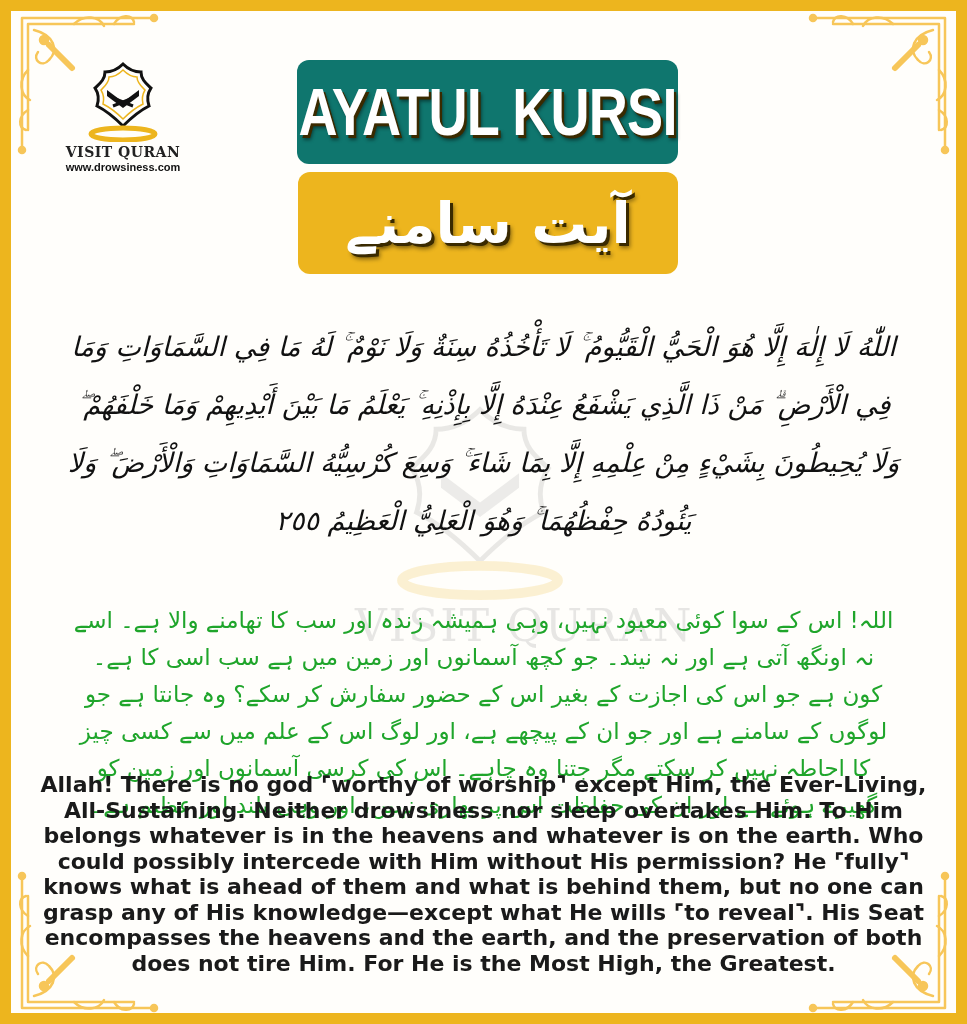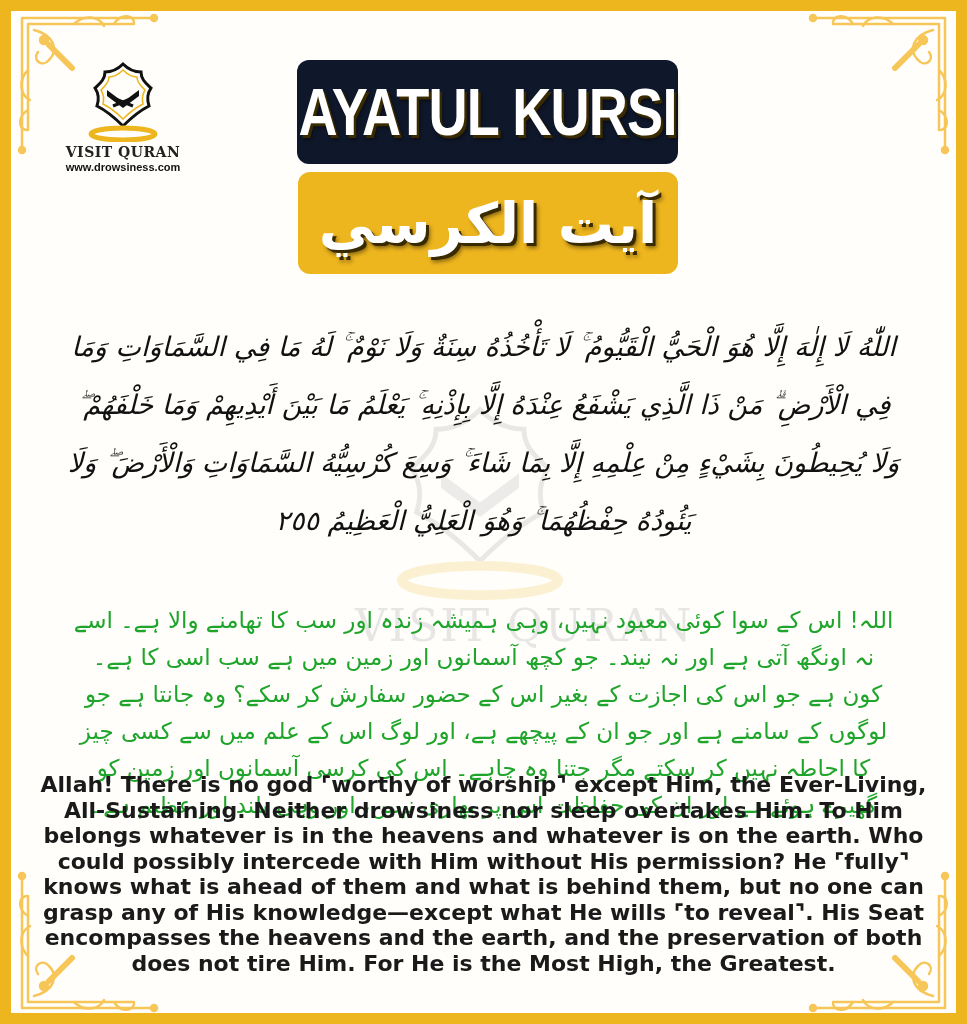--- a/index.html
+++ b/index.html
@@ -10,21 +10,21 @@
   .c-tl { left:14px; top:10px; }
   .c-tr { right:14px; top:10px; transform:scaleX(-1); }
   .c-bl { left:14px; bottom:8px; transform:scaleY(-1); }
   .c-br { right:14px; bottom:8px; transform:scale(-1,-1); }
 
   .logo { position:absolute; left:58px; top:60px; width:130px; text-align:center; }
   .logo svg { width:80px; height:82px; display:block; margin:0 auto; }
   .logo .brand { font-family:"DejaVu Serif", serif; font-weight:bold; font-size:14px; color:#222; letter-spacing:0.5px; margin-top:2px; }
   .logo .url { font-family:"Liberation Sans", sans-serif; font-weight:bold; font-size:11px; color:#111; margin-top:1px; }
 
-  .title-box { position:absolute; left:297px; top:60px; width:381px; height:104px; background:#0f172a; border-radius:12px; display:flex; align-items:center; justify-content:center; }
+  .title-box { position:absolute; left:297px; top:60px; width:381px; height:104px; background:#0f766e; border-radius:12px; display:flex; align-items:center; justify-content:center; }
   .title-box .t { font-family:"Liberation Sans", sans-serif; font-weight:bold; font-size:66px; color:#fff; letter-spacing:-1px; transform:scaleX(0.82); text-shadow:3px 3px 0 #3a2a00, 4px 5px 4px rgba(0,0,0,0.45); white-space:nowrap; }
   .arabic-box { position:absolute; left:298px; top:172px; width:380px; height:102px; background:#EDB51E; border-radius:12px; display:flex; align-items:center; justify-content:center; }
   .arabic-box .t { font-family:"DejaVu Sans", sans-serif; font-weight:bold; font-size:56px; color:#fff; text-shadow:3px 3px 0 #3a2a00, 4px 5px 4px rgba(0,0,0,0.45); direction:rtl; }
 
   .watermark { position:absolute; left:380px; top:400px; width:200px; height:200px; opacity:0.18; }
   .watermark svg { width:100%; height:100%; }
   .wm-text { position:absolute; left:355px; top:600px; font-family:"DejaVu Serif", serif; font-size:44px; color:#bbb; opacity:0.35; letter-spacing:2px; }
 
   .verse { position:absolute; left:60px; top:318px; width:847px; direction:rtl; text-align:center; font-family:"DejaVu Sans", sans-serif; font-size:27px; line-height:58px; color:#111;font-style:italic; }
   .urdu { position:absolute; left:70px; top:602px; width:827px; direction:rtl; text-align:center; font-family:"DejaVu Sans", sans-serif; font-size:23px; line-height:37px; color:#1FA52B; }
@@ -93,21 +93,21 @@
     <ellipse cx="40" cy="74" rx="32" ry="6" fill="none" stroke="#EDB51E" stroke-width="5"></ellipse>
   </svg>
   <div class="brand">VISIT QURAN</div>
   <div class="url">www.drowsiness.com</div>
 </div>
 
 <div class="title-box">
   <span class="t">AYATUL KURSI</span>
 </div>
 <div class="arabic-box">
-  <span class="t">آيت الكرسي</span>
+  <span class="t">آيت سامنے</span>
 </div>
 
 <div class="watermark">
   <svg viewBox="0 0 80 82">
     <path d="M40 4 C46 10 52 12 58 12 C58 20 64 24 68 28 C64 34 64 40 66 46 C58 50 50 56 40 66 C30 56 22 50 14 46 C16 40 16 34 12 28 C16 24 22 20 22 12 C28 12 34 10 40 4 Z" fill="none" stroke="#888" stroke-width="2"></path>
     <path d="M24 30 L40 42 L56 30 L56 36 L40 48 L24 36 Z" fill="#999"></path>
     <ellipse cx="40" cy="74" rx="32" ry="6" fill="none" stroke="#EDB51E" stroke-width="4"></ellipse>
   </svg>
 </div>
 <div class="wm-text">VISIT QURAN</div>

